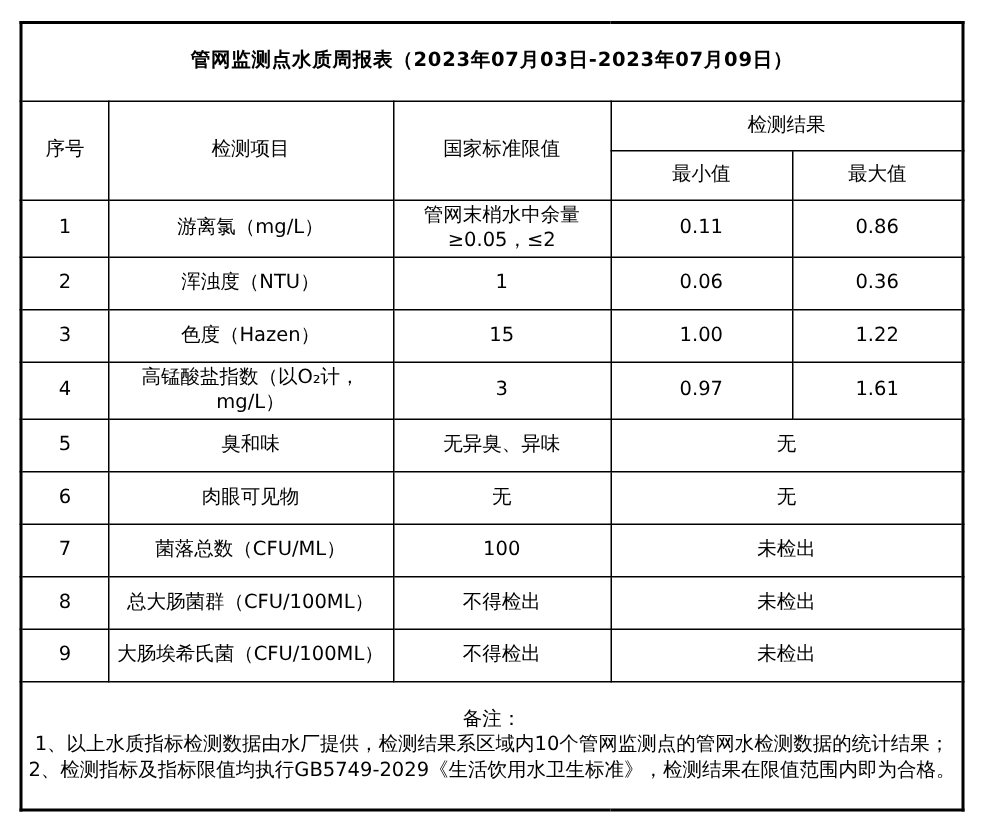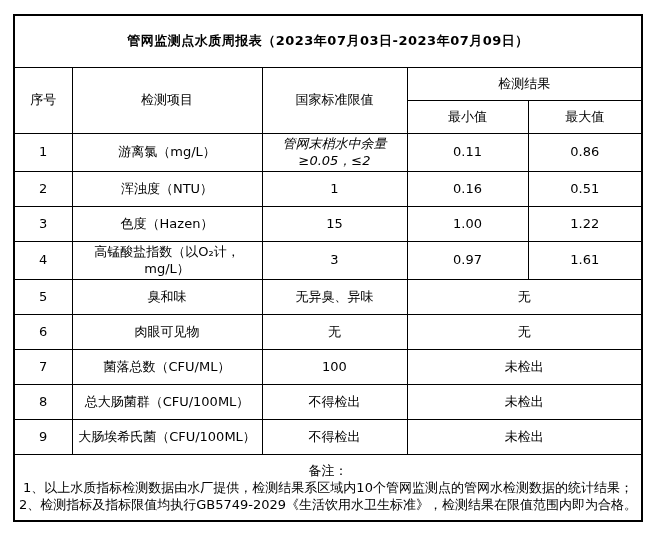--- a/index.html
+++ b/index.html
@@ -33,22 +33,22 @@
   }
   tr.r-title { height: 52px; }
   td.title-cell {
     font-weight: bold;
     font-size: 16px;
     letter-spacing: 0.5px;
   }
   tr.r-head { height: 33px; }
   tr.r-data1 { height: 37px; }
   tr.r-data { height: 35px; }
-  td.limit-cell { line-height: 1.3; font-style: italic; }
-  tr.r-notes { height: 67px; }
+  td.limit-cell { line-height: 1.3; }
+  tr.r-notes { height: 86px; }
   td.notes-cell {
     text-align: left;
     vertical-align: top;
     font-size: 12.5px;
     padding: 4px 5px;
   }
   td.notes-cell div {
     line-height: 17px;
     white-space: nowrap;
   }
@@ -87,22 +87,22 @@
       <td>游离氯（mg/L）</td>
       <td class="limit-cell">管网末梢水中余量≥0.05，≤2</td>
       <td>0.11</td>
       <td>0.86</td>
     </tr>
 
     <tr class="r-data">
       <td>2</td>
       <td>浑浊度（NTU）</td>
       <td>1</td>
-      <td>0.16</td>
-      <td>0.51</td>
+      <td>0.06</td>
+      <td>0.36</td>
     </tr>
 
     <tr class="r-data">
       <td>3</td>
       <td>色度（Hazen）</td>
       <td>15</td>
       <td>1.00</td>
       <td>1.22</td>
     </tr>
 

